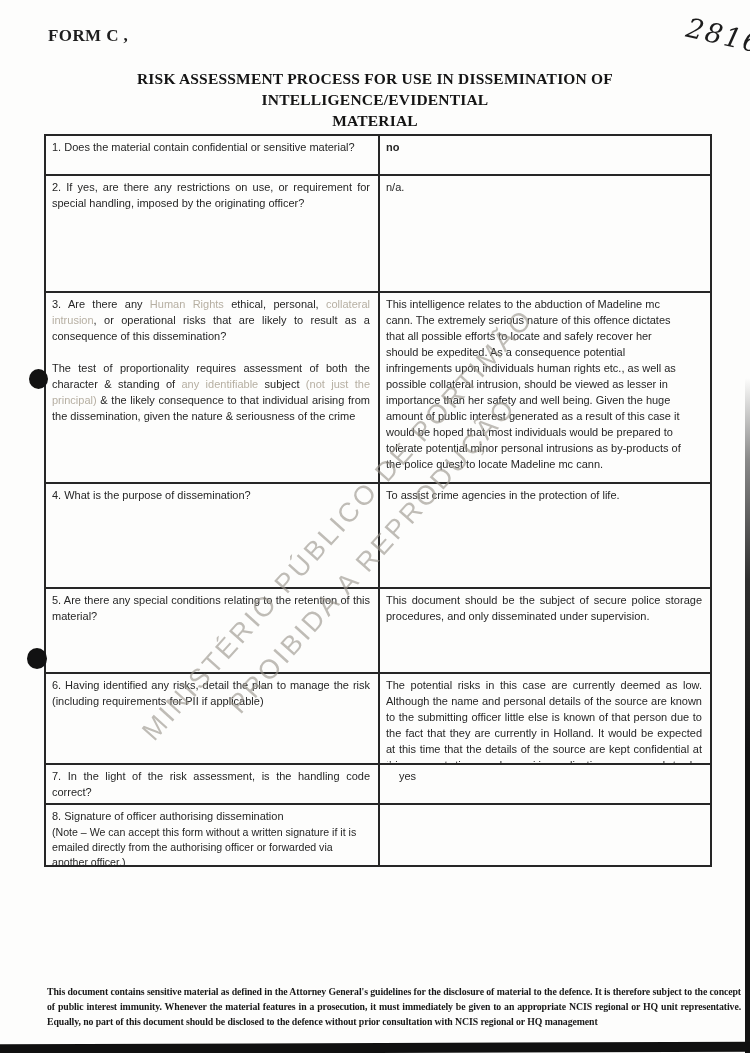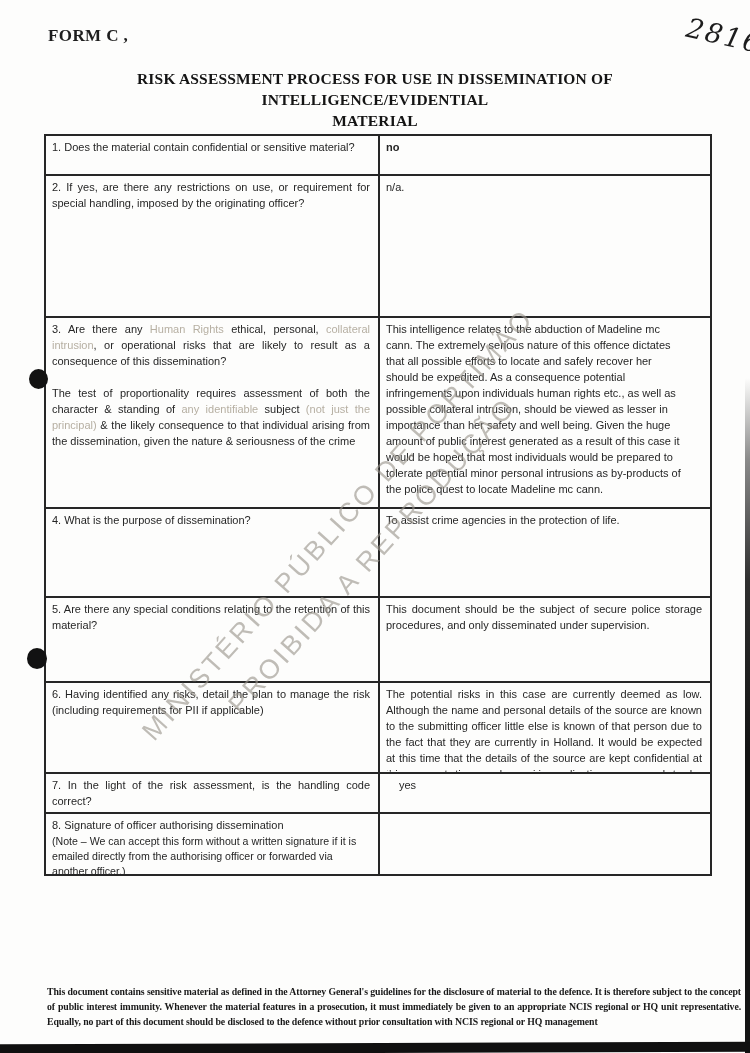--- a/index.html
+++ b/index.html
@@ -89,38 +89,38 @@
 
 <div class="qa-table">
     <div class="row" style="height: 40px;">
       <div class="cell q">
         <p><span>1.  Does the material contain confidential or sensitive material?</span></p>
       </div>
       <div class="cell a bold">
         <p>no</p>
       </div>
     </div>
-    <div class="row" style="height: 142px;">
+    <div class="row" style="height: 117px;">
       <div class="cell q justify">
         <p><span>2.  If yes, are there any restrictions on use, or requirement for special handling, imposed by the originating officer?</span></p>
       </div>
       <div class="cell a">
         <p>n/a.</p>
       </div>
     </div>
     <div class="row" style="height: 191px;">
       <div class="cell q justify">
         <p><span>3.  Are there any </span><span class="faded">Human Rights</span><span> ethical, personal, </span><span class="faded">collateral intrusion</span><span>, or operational risks that are likely to result as a consequence of this dissemination?</span></p>
         <p class="gap"><span>The test of proportionality requires assessment of both the character &amp; standing of </span><span class="faded">any identifiable</span><span> subject </span><span class="faded">(not just the principal)</span><span> &amp; the likely consequence to that individual arising from the dissemination, given the nature &amp; seriousness of the crime</span></p>
       </div>
       <div class="cell a narrow">
         <p>This intelligence relates to the abduction of Madeline mc cann. The extremely serious nature of this offence dictates that all possible efforts to locate and safely recover her should be expedited. As a consequence potential infringements upon individuals human rights etc., as well as possible collateral intrusion, should be viewed as lesser in importance than her safety and well being. Given the huge amount of public interest generated as a result of this case it would be hoped that most individuals would be prepared to tolerate potential minor personal intrusions as by-products of the police quest to locate Madeline mc cann.</p>
       </div>
     </div>
-    <div class="row" style="height: 89px;">
+    <div class="row" style="height: 105px;">
       <div class="cell q">
         <p><span>4.  What is the purpose of dissemination?</span></p>
       </div>
       <div class="cell a">
         <p>To assist crime agencies in the protection of life.</p>
       </div>
     </div>
     <div class="row" style="height: 85px; justify-content: space-between;">
       <div class="cell q justify">
         <p><span>5.  Are there any special conditions relating to the retention of this material?</span></p>

